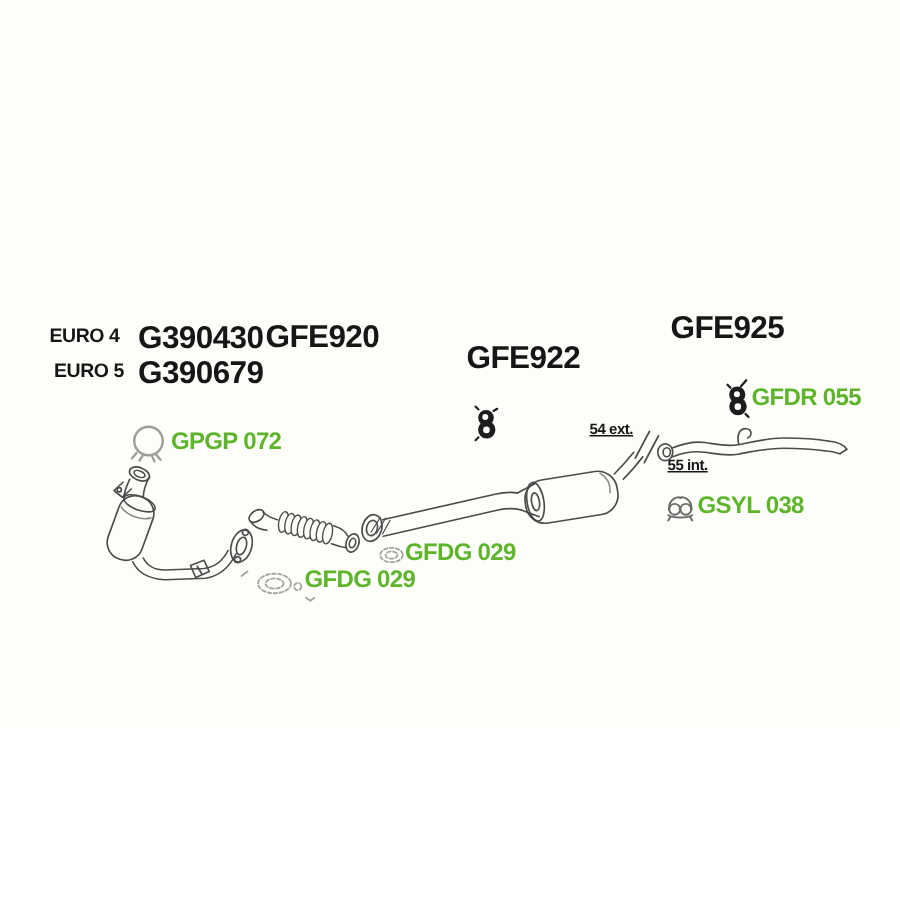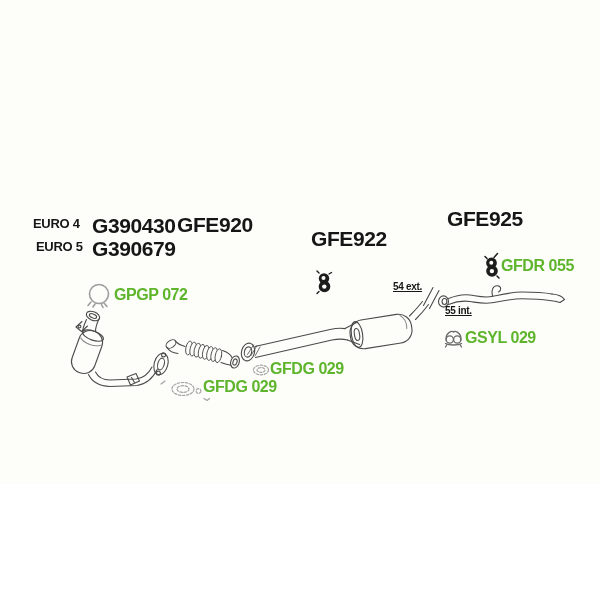--- a/index.html
+++ b/index.html
@@ -174,19 +174,19 @@
   <span id="euro4" class="lbl black euro">EURO 4</span>
   <span id="code4" class="lbl black code">G390430</span>
   <span id="gfe920" class="lbl black code">GFE920</span>
   <span id="gfe922" class="lbl black code">GFE922</span>
   <span id="gfe925" class="lbl black code">GFE925</span>
   <span id="euro5" class="lbl black euro">EURO 5</span>
   <span id="code5" class="lbl black code">G390679</span>
 
   <span id="gpgp" class="lbl green part">GPGP 072</span>
   <span id="gfdr1" class="lbl green part">GFDR 055</span>
-  <span id="gsyl" class="lbl green part">GSYL 029</span>
+  <span id="gsyl" class="lbl green part">GSYL 038</span>
   <span id="gfdgmid" class="lbl green part">GFDG 029</span>
   <span id="gfdgfront" class="lbl green part">GFDG 029</span>
 
   <span id="dim54" class="lbl dim">54 ext.</span>
   <span id="dim55" class="lbl dim">55 int.</span>
 </div>
 
 </body></html>

